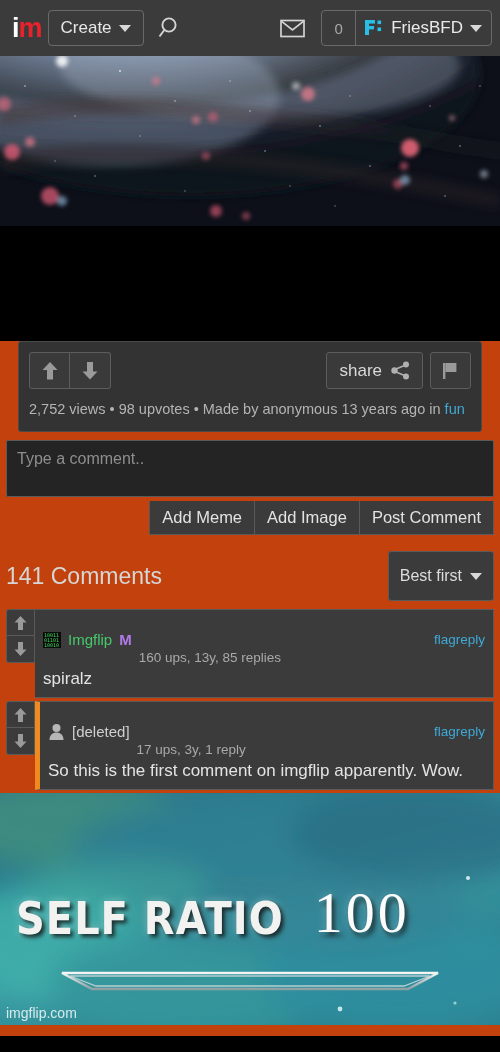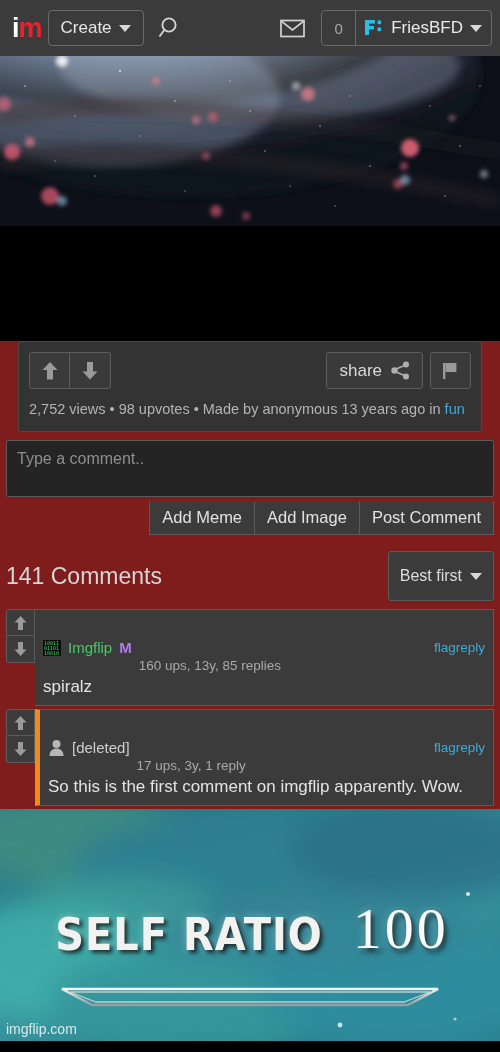--- a/index.html
+++ b/index.html
@@ -2,21 +2,21 @@
 <html><head>
 <meta charset="utf-8">
 <style>
   * { box-sizing: border-box; margin: 0; padding: 0; }
   html, body {
     width: 500px; height: 1052px;
     background: #000;
     font-family: "Liberation Sans", sans-serif;
     overflow: hidden;
   }
-  .page { width: 500px; height: 1036px; position: relative; background:#7f1d1d; }
+  .page { width: 500px; height: 1036px; position: relative; background:#c2410c; }
 
   
   .header {
     height: 56px; width: 100%;
     background: #3b3b3b;
     display: flex; align-items: center;
     padding: 0 8px;
     position: relative;
   }
   .logo { font-size: 27px; font-weight: bold; letter-spacing: -1px; padding: 0 6px 0 4px; line-height: 1; }
@@ -111,40 +111,40 @@
 
   
   .comment { display:flex; margin: 0 6px 3px 6px; }
   .cvotes { display:flex; flex-direction:column; }
   .cvote {
     width:29px; height:27px; background:#3b3b3b; border:1px solid #5a5a5a;
     display:flex; align-items:center; justify-content:center; cursor:pointer;
   }
   .cvote.up { border-radius:3px 0 0 0; }
   .cvote.dn { border-top:none; border-radius:0 0 0 3px; }
-  .cbody { flex:1; background:#3b3b3b; border:1px solid #5a5a5a; border-left:none; padding:12px 8px 7px 8px; min-width:0; }
+  .cbody { flex:1; background:#3b3b3b; border:1px solid #5a5a5a; border-left:none; padding:4px 8px 7px 8px; min-width:0; }
   .cbody.nested { border-left: 5px solid #f08a1e; }
   .crow1 { display:flex; align-items:center; gap:7px; flex-wrap:nowrap; }
   .cauthor { font-size:15px; white-space:nowrap; }
   .cauthor.imgflip { color:#47c96a; }
   .cauthor.deleted { color:#cfcfcf; }
   .mbadge { color:#b27ae8; font-size:15px; font-weight:bold; }
   .cstats { color:#a9a9a9; font-size:13.5px; white-space:nowrap;margin-top:36px; }
   .cactions { margin-left:auto; display:flex; }
   .cactions span { color:#3fa9d6; font-size:13.5px; cursor:pointer; }
   .ctext { color:#e3e3e3; font-size:17px; line-height:22px; margin-top:3px; }
   .avatar-binary { width:18px; height:16px; flex:0 0 auto; }
   .avatar-person { width:17px; height:17px; flex:0 0 auto; }
 
   
   .meme { position:relative; width:500px; height:232px; overflow:hidden; }
   .meme svg { display:block; width:100%; height:100%; }
   .meme-text {
-    position:absolute; left:4px; right:0; top:86px;
-    display:flex; align-items:baseline; justify-content:center; gap:30px;
+    position:absolute; left:16px; right:0; top:86px;
+    display:flex; align-items:baseline; justify-content:flex-start; gap:30px;
     pointer-events:none;
   }
   .meme-label {
     font-family:"DejaVu Sans", sans-serif; font-weight:bold;
     font-size:40px; color:#f2f2f0; letter-spacing:1px;
     text-shadow: 3px 3px 4px rgba(0,0,0,.75), 0 0 8px rgba(255,255,255,.35);
     transform: scaleY(1.12);
   }
   .meme-num {
     font-family:"Liberation Serif", serif;

